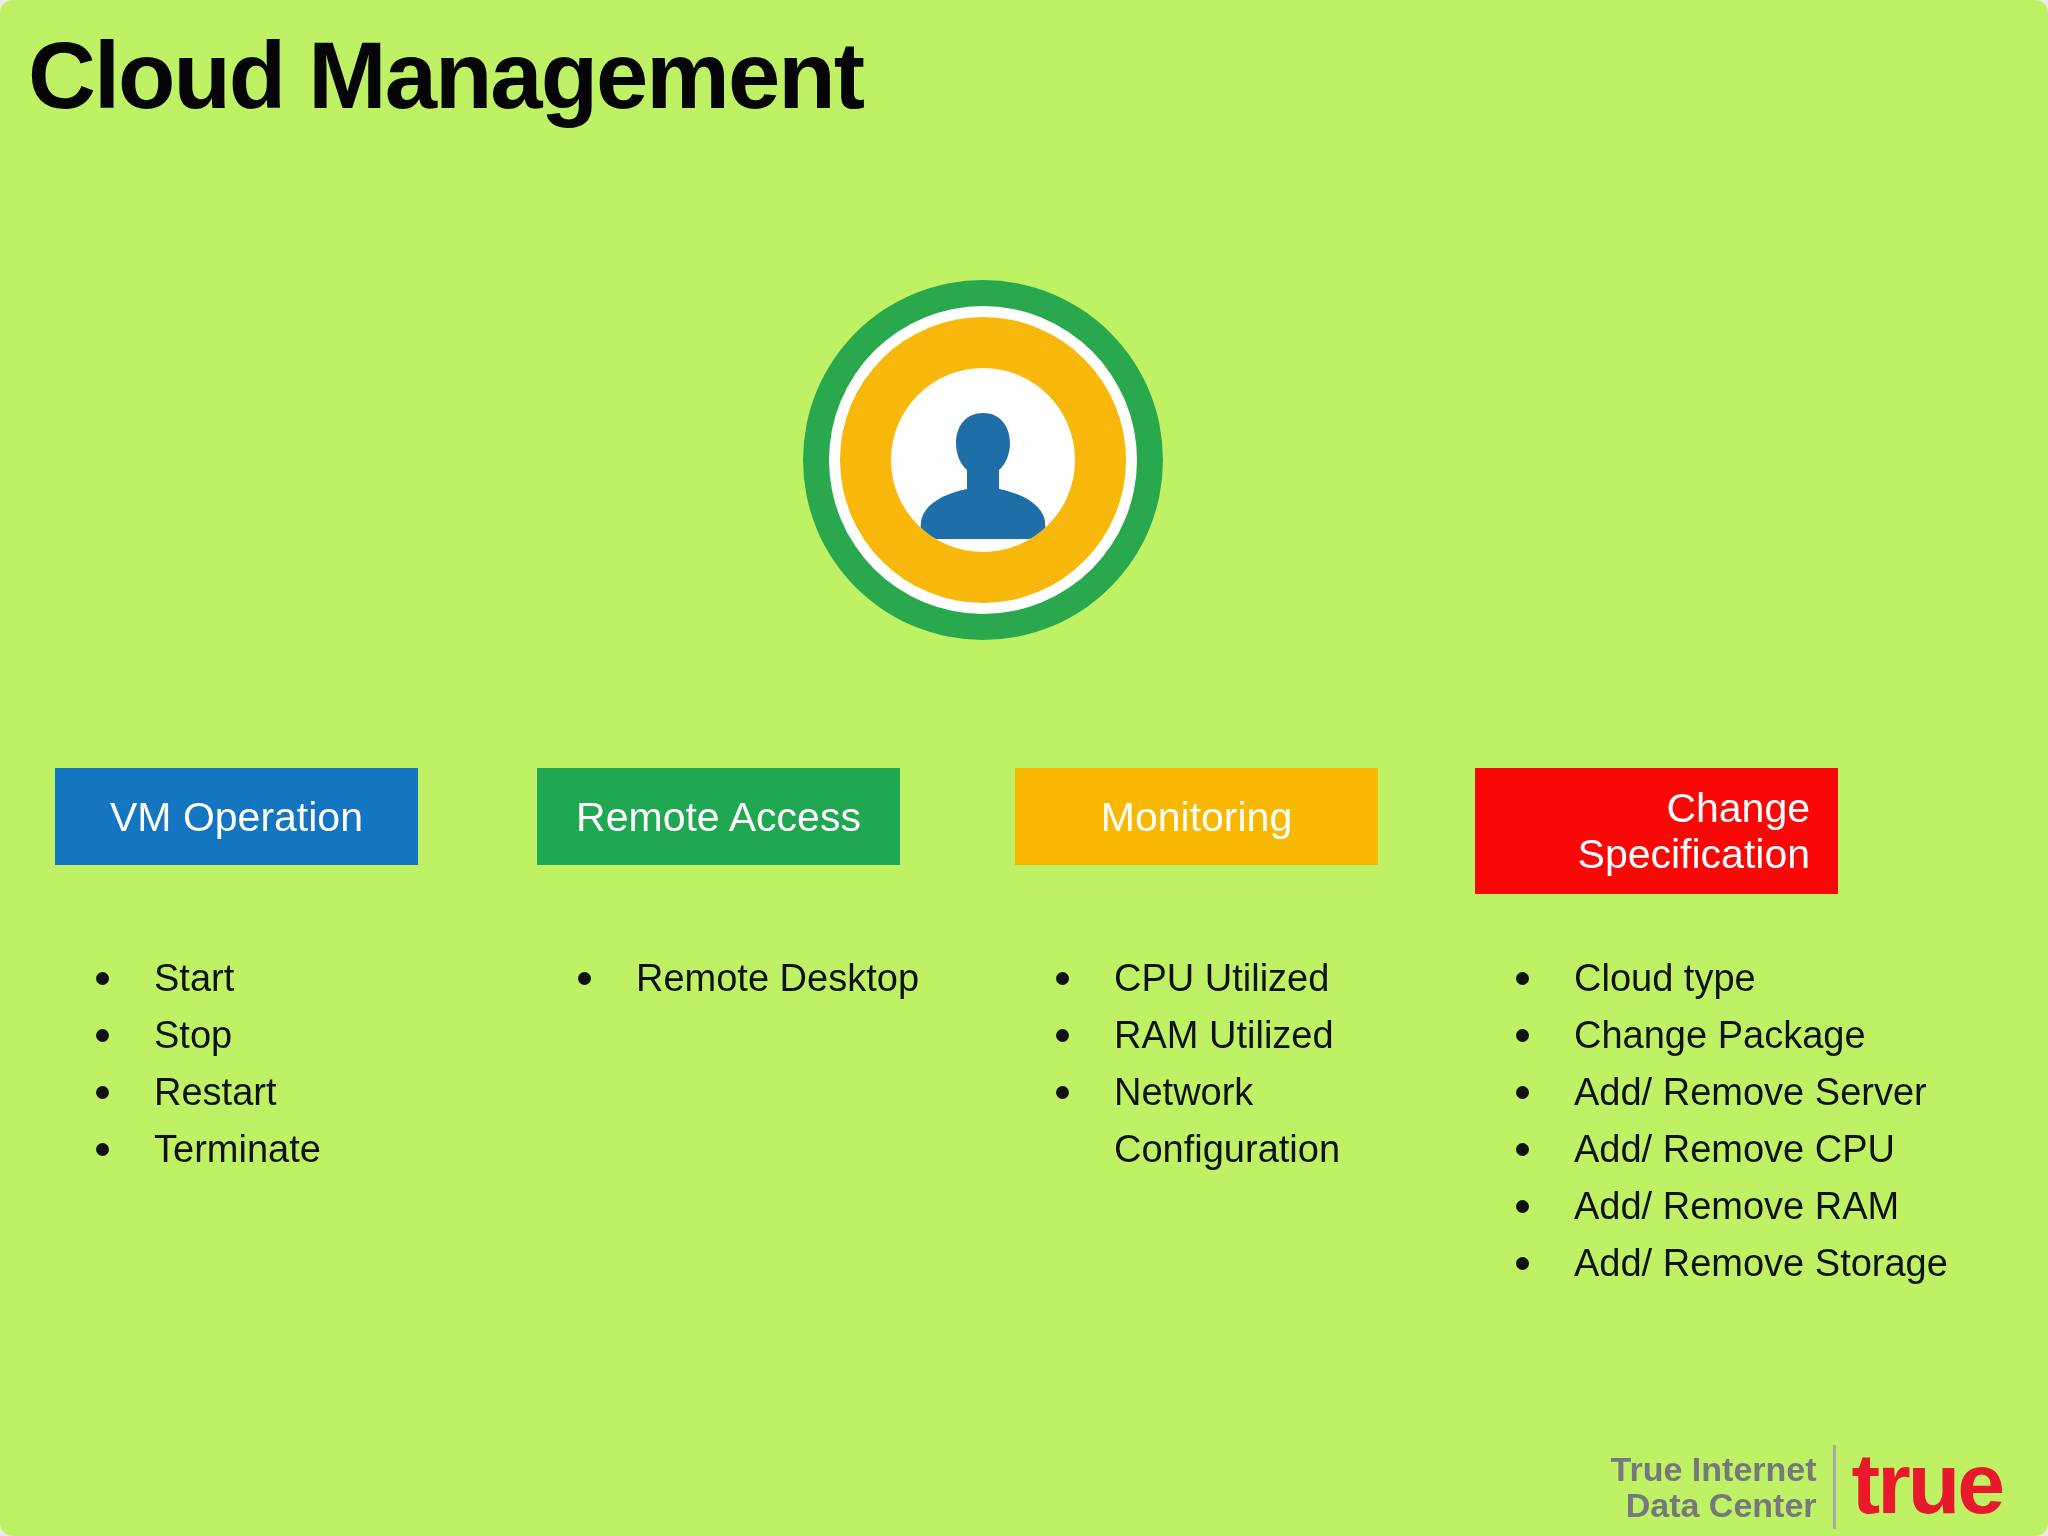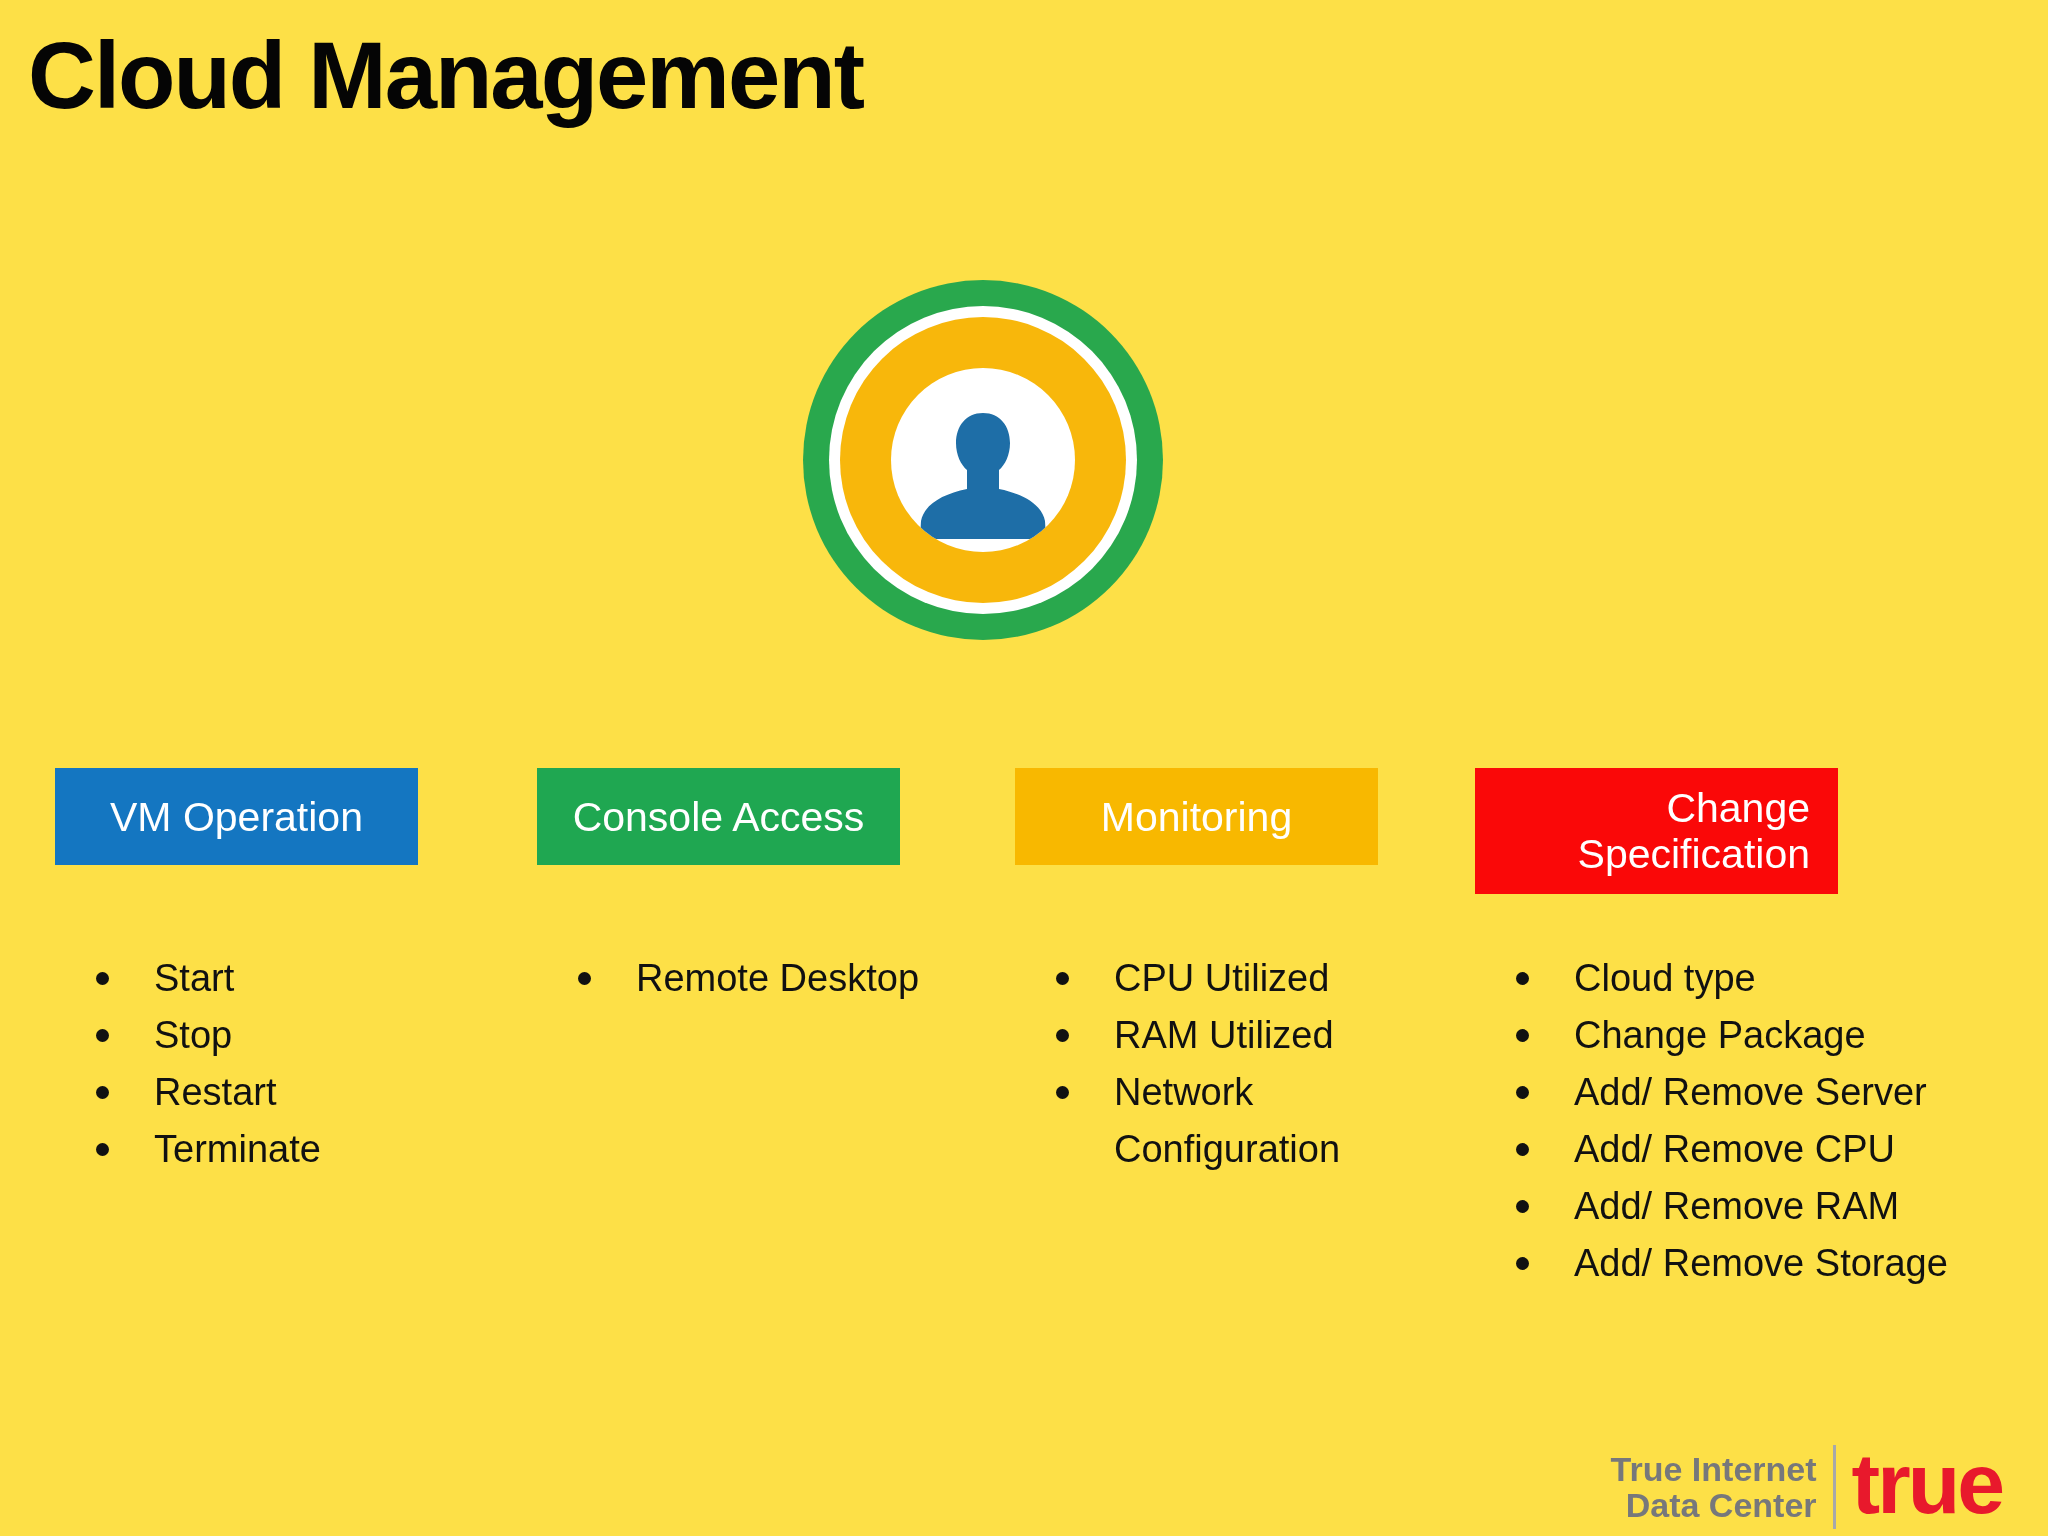--- a/index.html
+++ b/index.html
@@ -1,21 +1,22 @@
 <!DOCTYPE html>
 <html><head>
 <meta charset="utf-8">
 <style>
   html,body{margin:0;padding:0;background:#e9e9e9;}
   #slide{
     position:relative;
     width:2048px;height:1536px;
-    background:#fde047;
+    background:#bef264;
     overflow:hidden;
     font-family:"Liberation Sans", sans-serif;
+    border-radius:13px;
   }
 
   
   .slide-title{
     position:absolute;left:28px;top:22px;
     font-size:94px;font-weight:700;color:#050505;
     letter-spacing:-2px;
     margin:0;
   }
 
@@ -105,21 +106,21 @@
     <ul class="col-list">
       <li>Start</li>
       <li>Stop</li>
       <li>Restart</li>
       <li>Terminate</li>
     </ul>
   </div>
 
   <div class="col" style="left:537px">
     <div class="col-box" style="background: rgb(31, 167, 81);">
-      <span>Console Access</span>
+      <span>Remote Access</span>
     </div>
     <ul class="col-list">
       <li>Remote Desktop</li>
     </ul>
   </div>
 
   <div class="col col--c3" style="left:1015px">
     <div class="col-box" style="background: rgb(248, 184, 0);">
       <span>Monitoring</span>
     </div>

